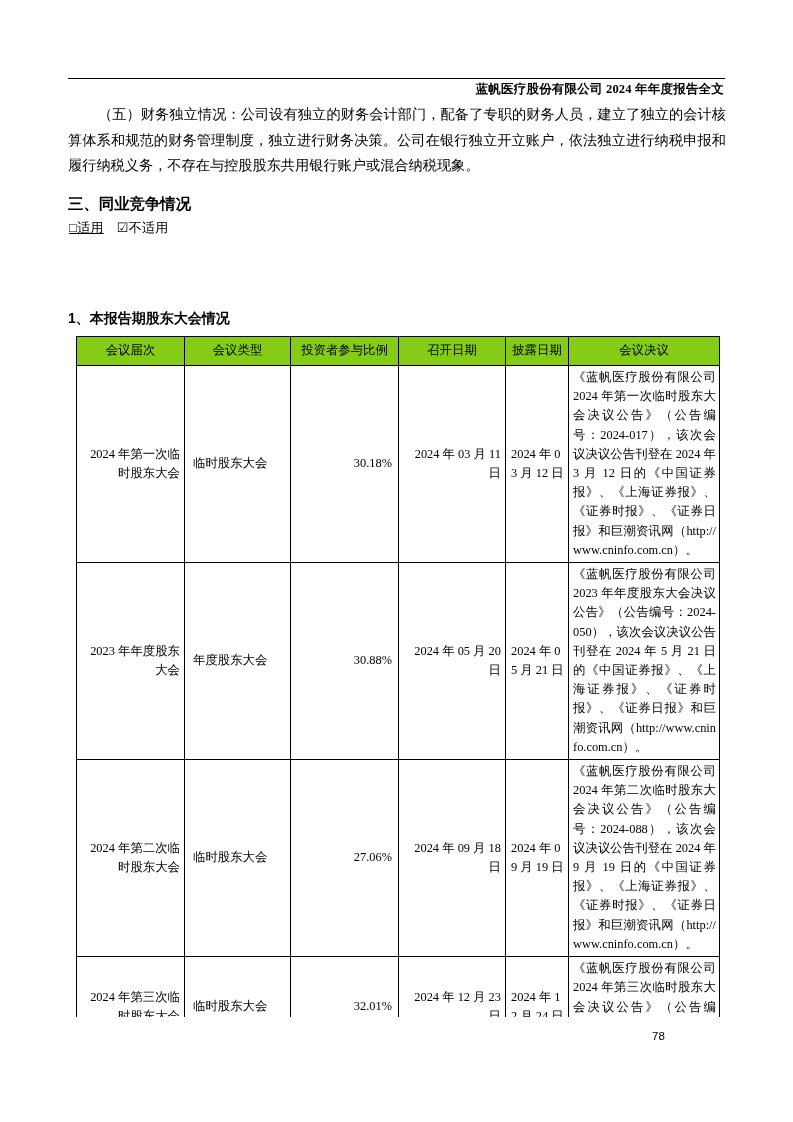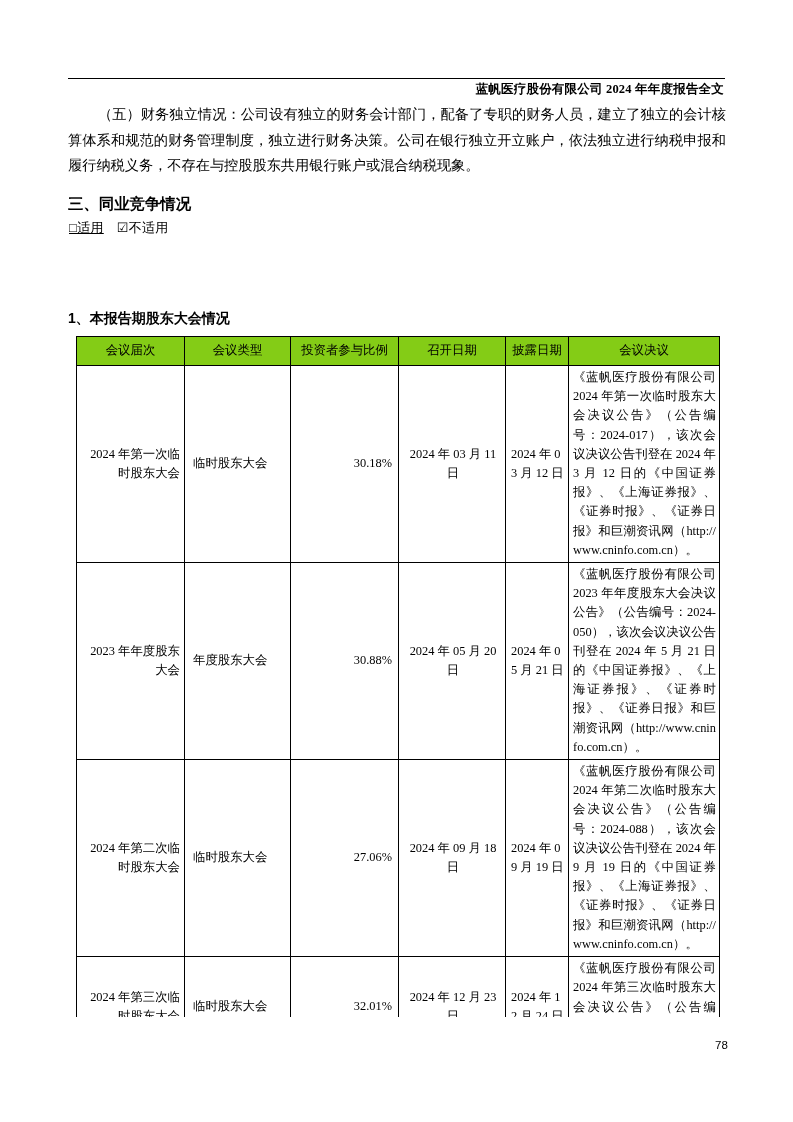--- a/index.html
+++ b/index.html
@@ -117,21 +117,21 @@
   .col-session   { width: 108px; }
   .col-type      { width: 106px; }
   .col-ratio     { width: 108px; }
   .col-holddate  { width: 107px; }
   .col-discdate  { width: 63px; }
   .col-resolution{ width: 151px; }
 
   td.c-session   { text-align: right;  padding-left: 6px; }
   td.c-type      { text-align: left;  padding-left: 8px; }
   td.c-ratio     { text-align: right; padding-right: 6px; }
-  td.c-holddate  { text-align: center;  padding-left: 6px; }
+  td.c-holddate  { text-align: right;  padding-left: 6px; }
   td.c-discdate  { text-align: left;  padding-left: 5px; font-family: Liberation Serif, serif; }
   td.c-resolution{
     text-align: justify;
     text-justify: inter-ideograph;
     vertical-align: top;
     padding: 2px 3px 2px 4px;
     line-height: 19.2px;
     margin-left: 31px;
   }
 
@@ -144,26 +144,25 @@
     left: 0;
     top: 0;
     width: 793px;
     height: 1017px;
     overflow: hidden;
   }
 
   
   .page-number {
     position: absolute;
-    left: 715px;
+    left: 652px;
     top: 1030px;
     font-size: 11.5px;
     font-family: "Liberation Sans", "DejaVu Sans", sans-serif;
     white-space: nowrap;
-    margin-top: 9px;
   }
 </style>
 </head>
 <body>
 
 <div class="page">
 
   <div class="doc-header">蓝帆医疗股份有限公司 2024 年年度报告全文</div>
   <div class="header-rule"></div>
 

